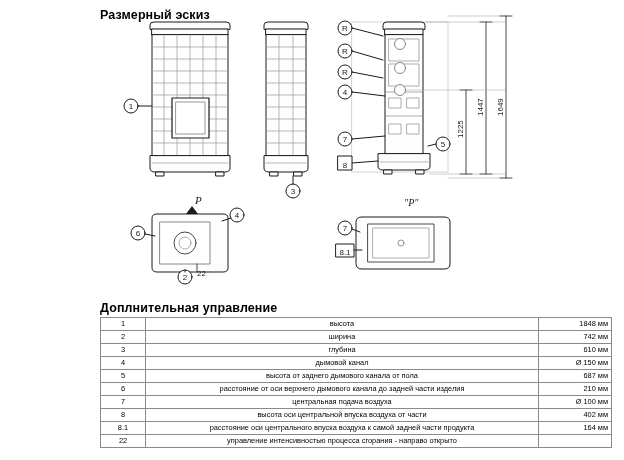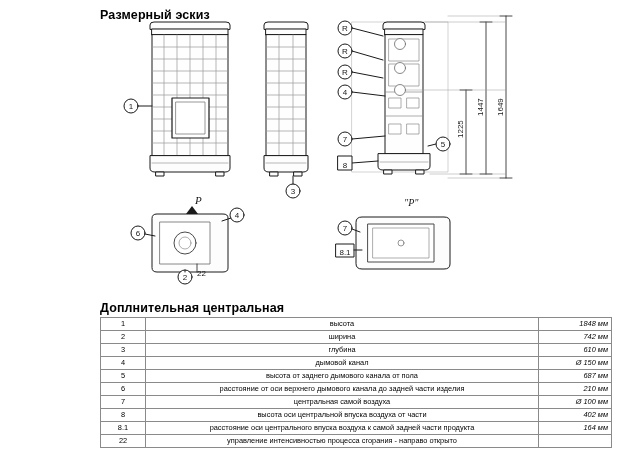--- a/index.html
+++ b/index.html
@@ -76,21 +76,20 @@
     text-align: center;
   }
   td.c-desc {
     text-align: center;
   }
   td.c-val {
     width: 66px;
     text-align: right;
     padding-right: 5px;
     white-space: nowrap;
-    font-style: italic;
   }
 </style>
 </head>
 <body>
 
 <div class="page">
 
   <div class="h-title" id="title-dim">Размерный эскиз</div>
 
   <div class="drawing">
@@ -282,21 +281,21 @@
       </g>
 
       <g font-family="Liberation Sans, sans-serif" font-size="8" fill="#1a1a1a">
         <text transform="translate(463,132) rotate(-90)">1225</text>
         <text transform="translate(483,110) rotate(-90)">1447</text>
         <text transform="translate(503,110) rotate(-90)">1649</text>
       </g>
     </svg>
   </div>
 
-  <div class="h-title" id="title-info">Доплнительная центральная</div>
+  <div class="h-title" id="title-info">Доплнительная управление</div>
 
   <div class="tbl-wrap">
     <table class="spec">
       <tbody>
         <tr>
           <td class="c-num">1</td>
           <td class="c-desc">высота</td>
           <td class="c-val">1848 мм</td>
         </tr>
         <tr>
@@ -319,21 +318,21 @@
           <td class="c-desc">высота от заднего дымового канала от пола</td>
           <td class="c-val">687 мм</td>
         </tr>
         <tr>
           <td class="c-num">6</td>
           <td class="c-desc">расстояние от оси верхнего дымового канала до задней части изделия</td>
           <td class="c-val">210 мм</td>
         </tr>
         <tr>
           <td class="c-num">7</td>
-          <td class="c-desc">центральная самой воздуха</td>
+          <td class="c-desc">центральная подача воздуха</td>
           <td class="c-val">Ø 100 мм</td>
         </tr>
         <tr>
           <td class="c-num">8</td>
           <td class="c-desc">высота оси центральной впуска воздуха от части</td>
           <td class="c-val">402 мм</td>
         </tr>
         <tr>
           <td class="c-num">8.1</td>
           <td class="c-desc">расстояние оси центрального впуска воздуха к самой задней части продукта</td>

